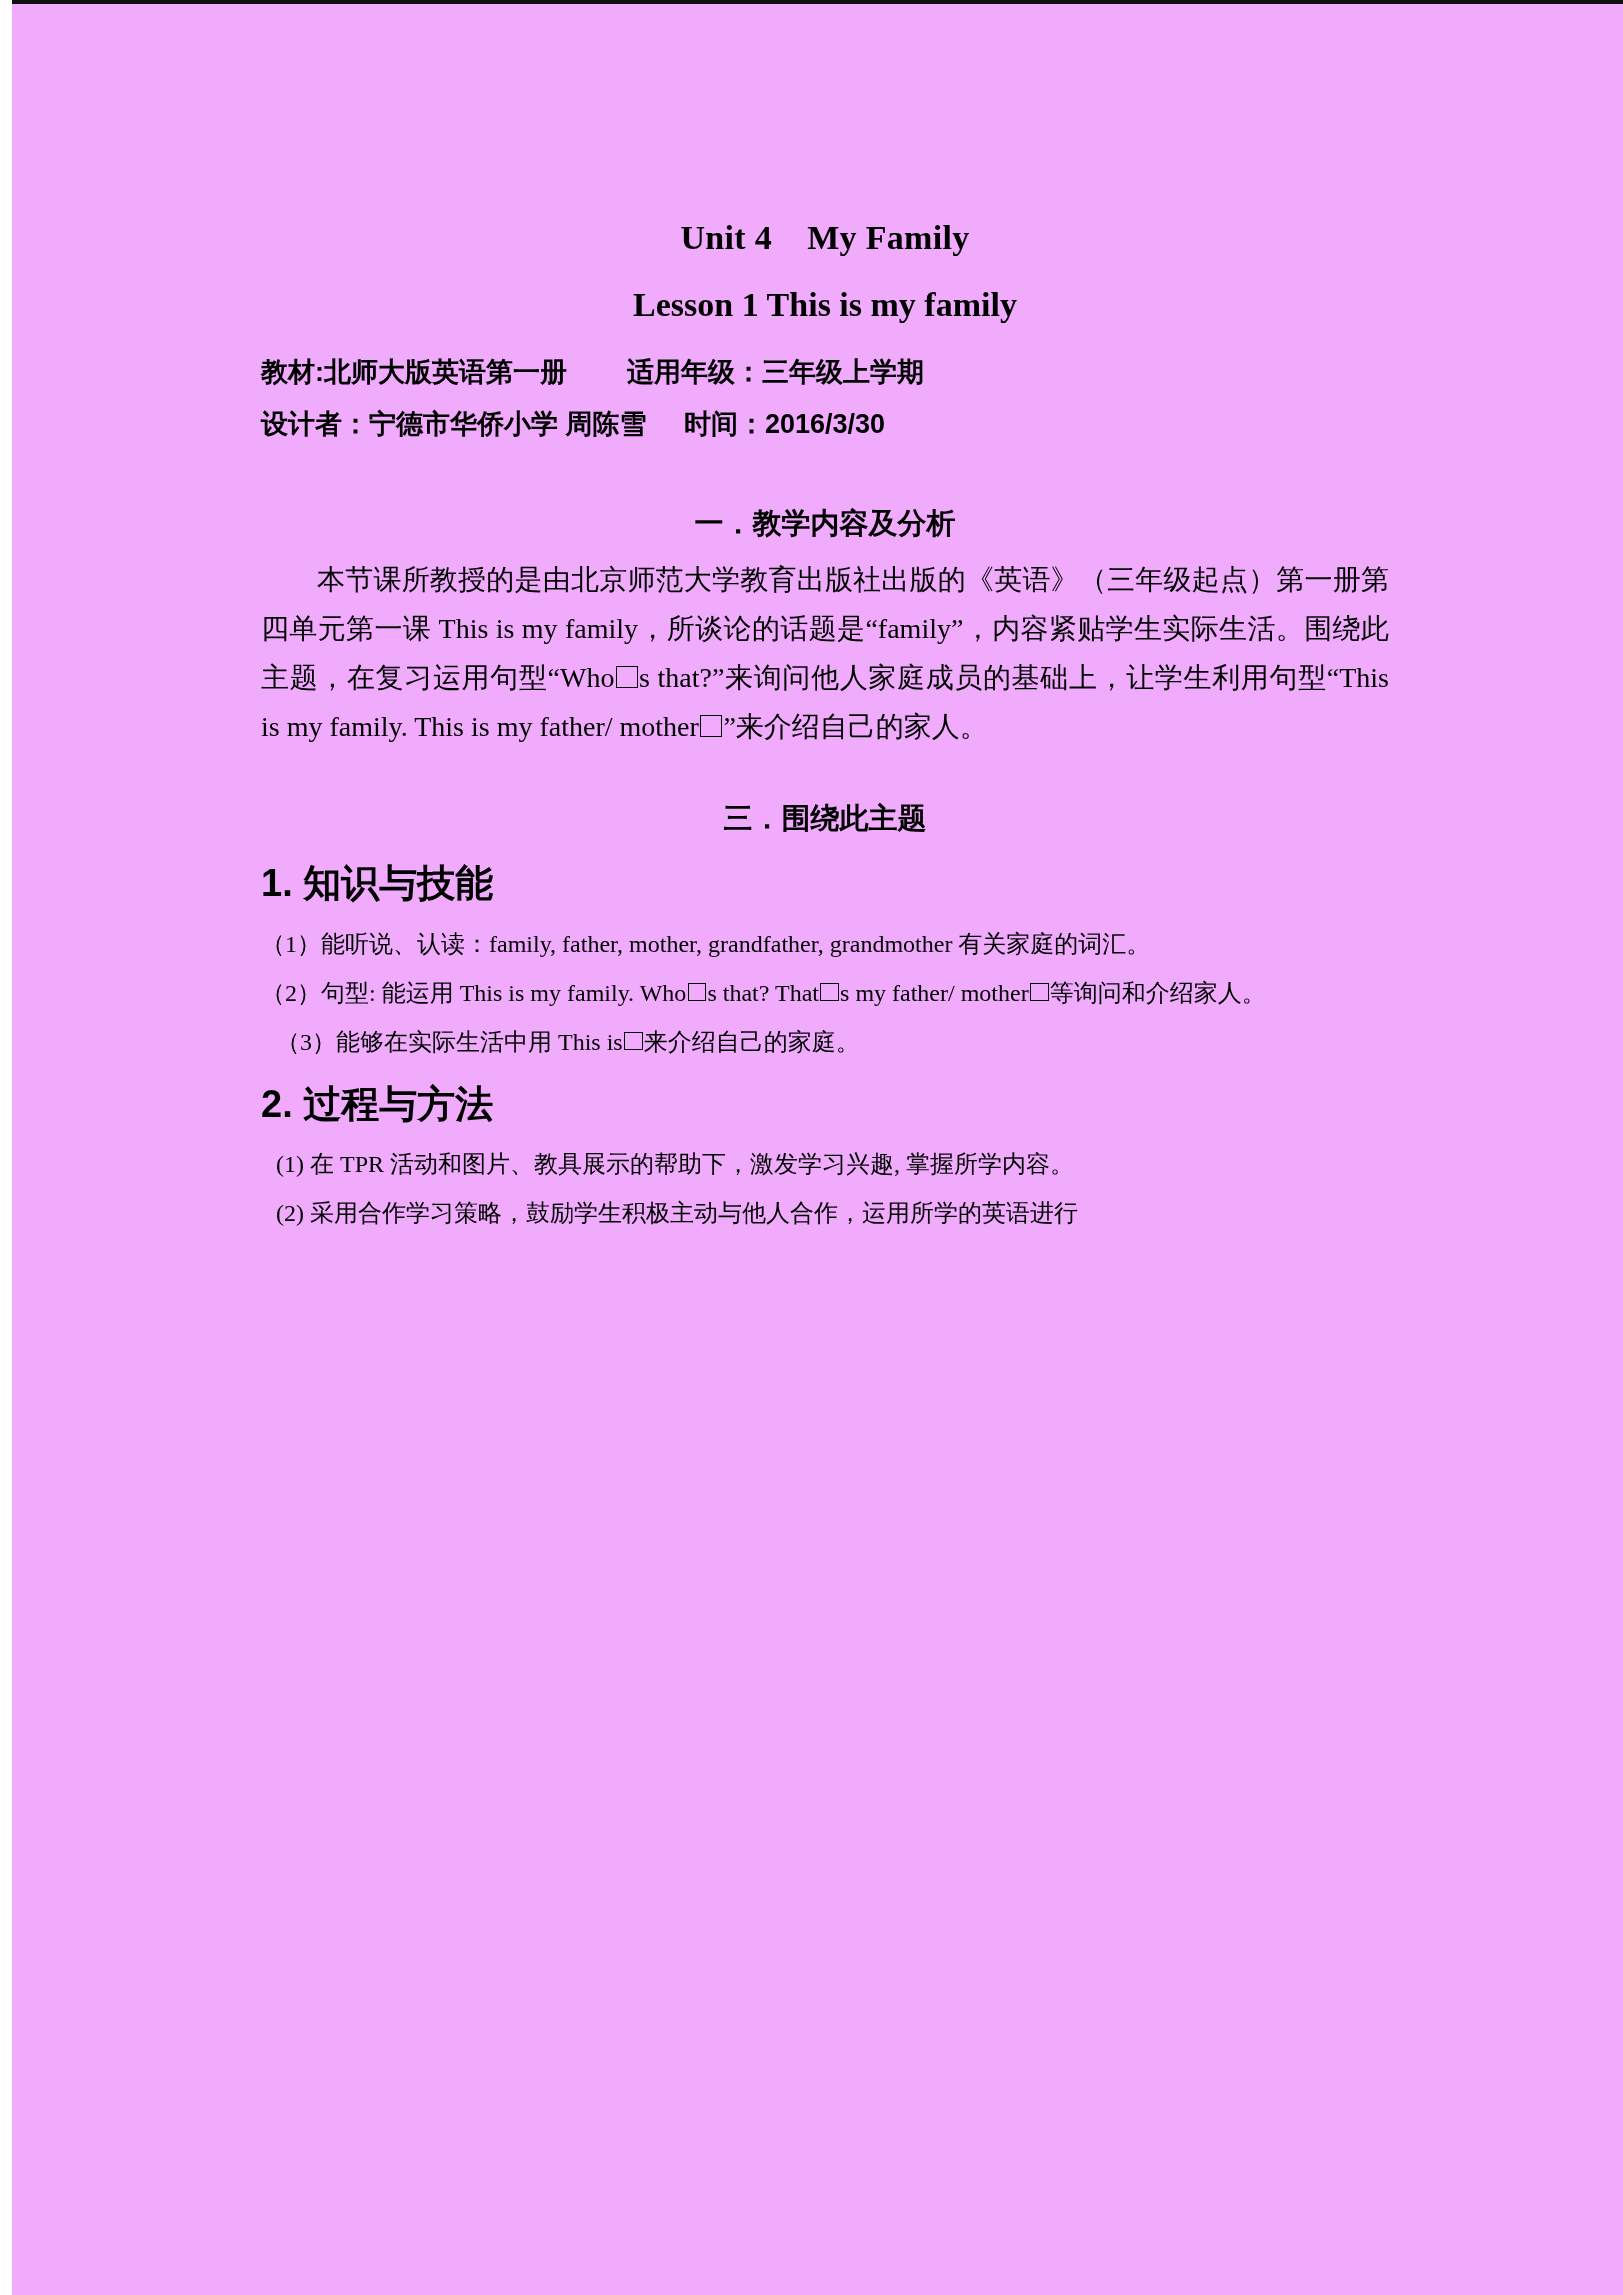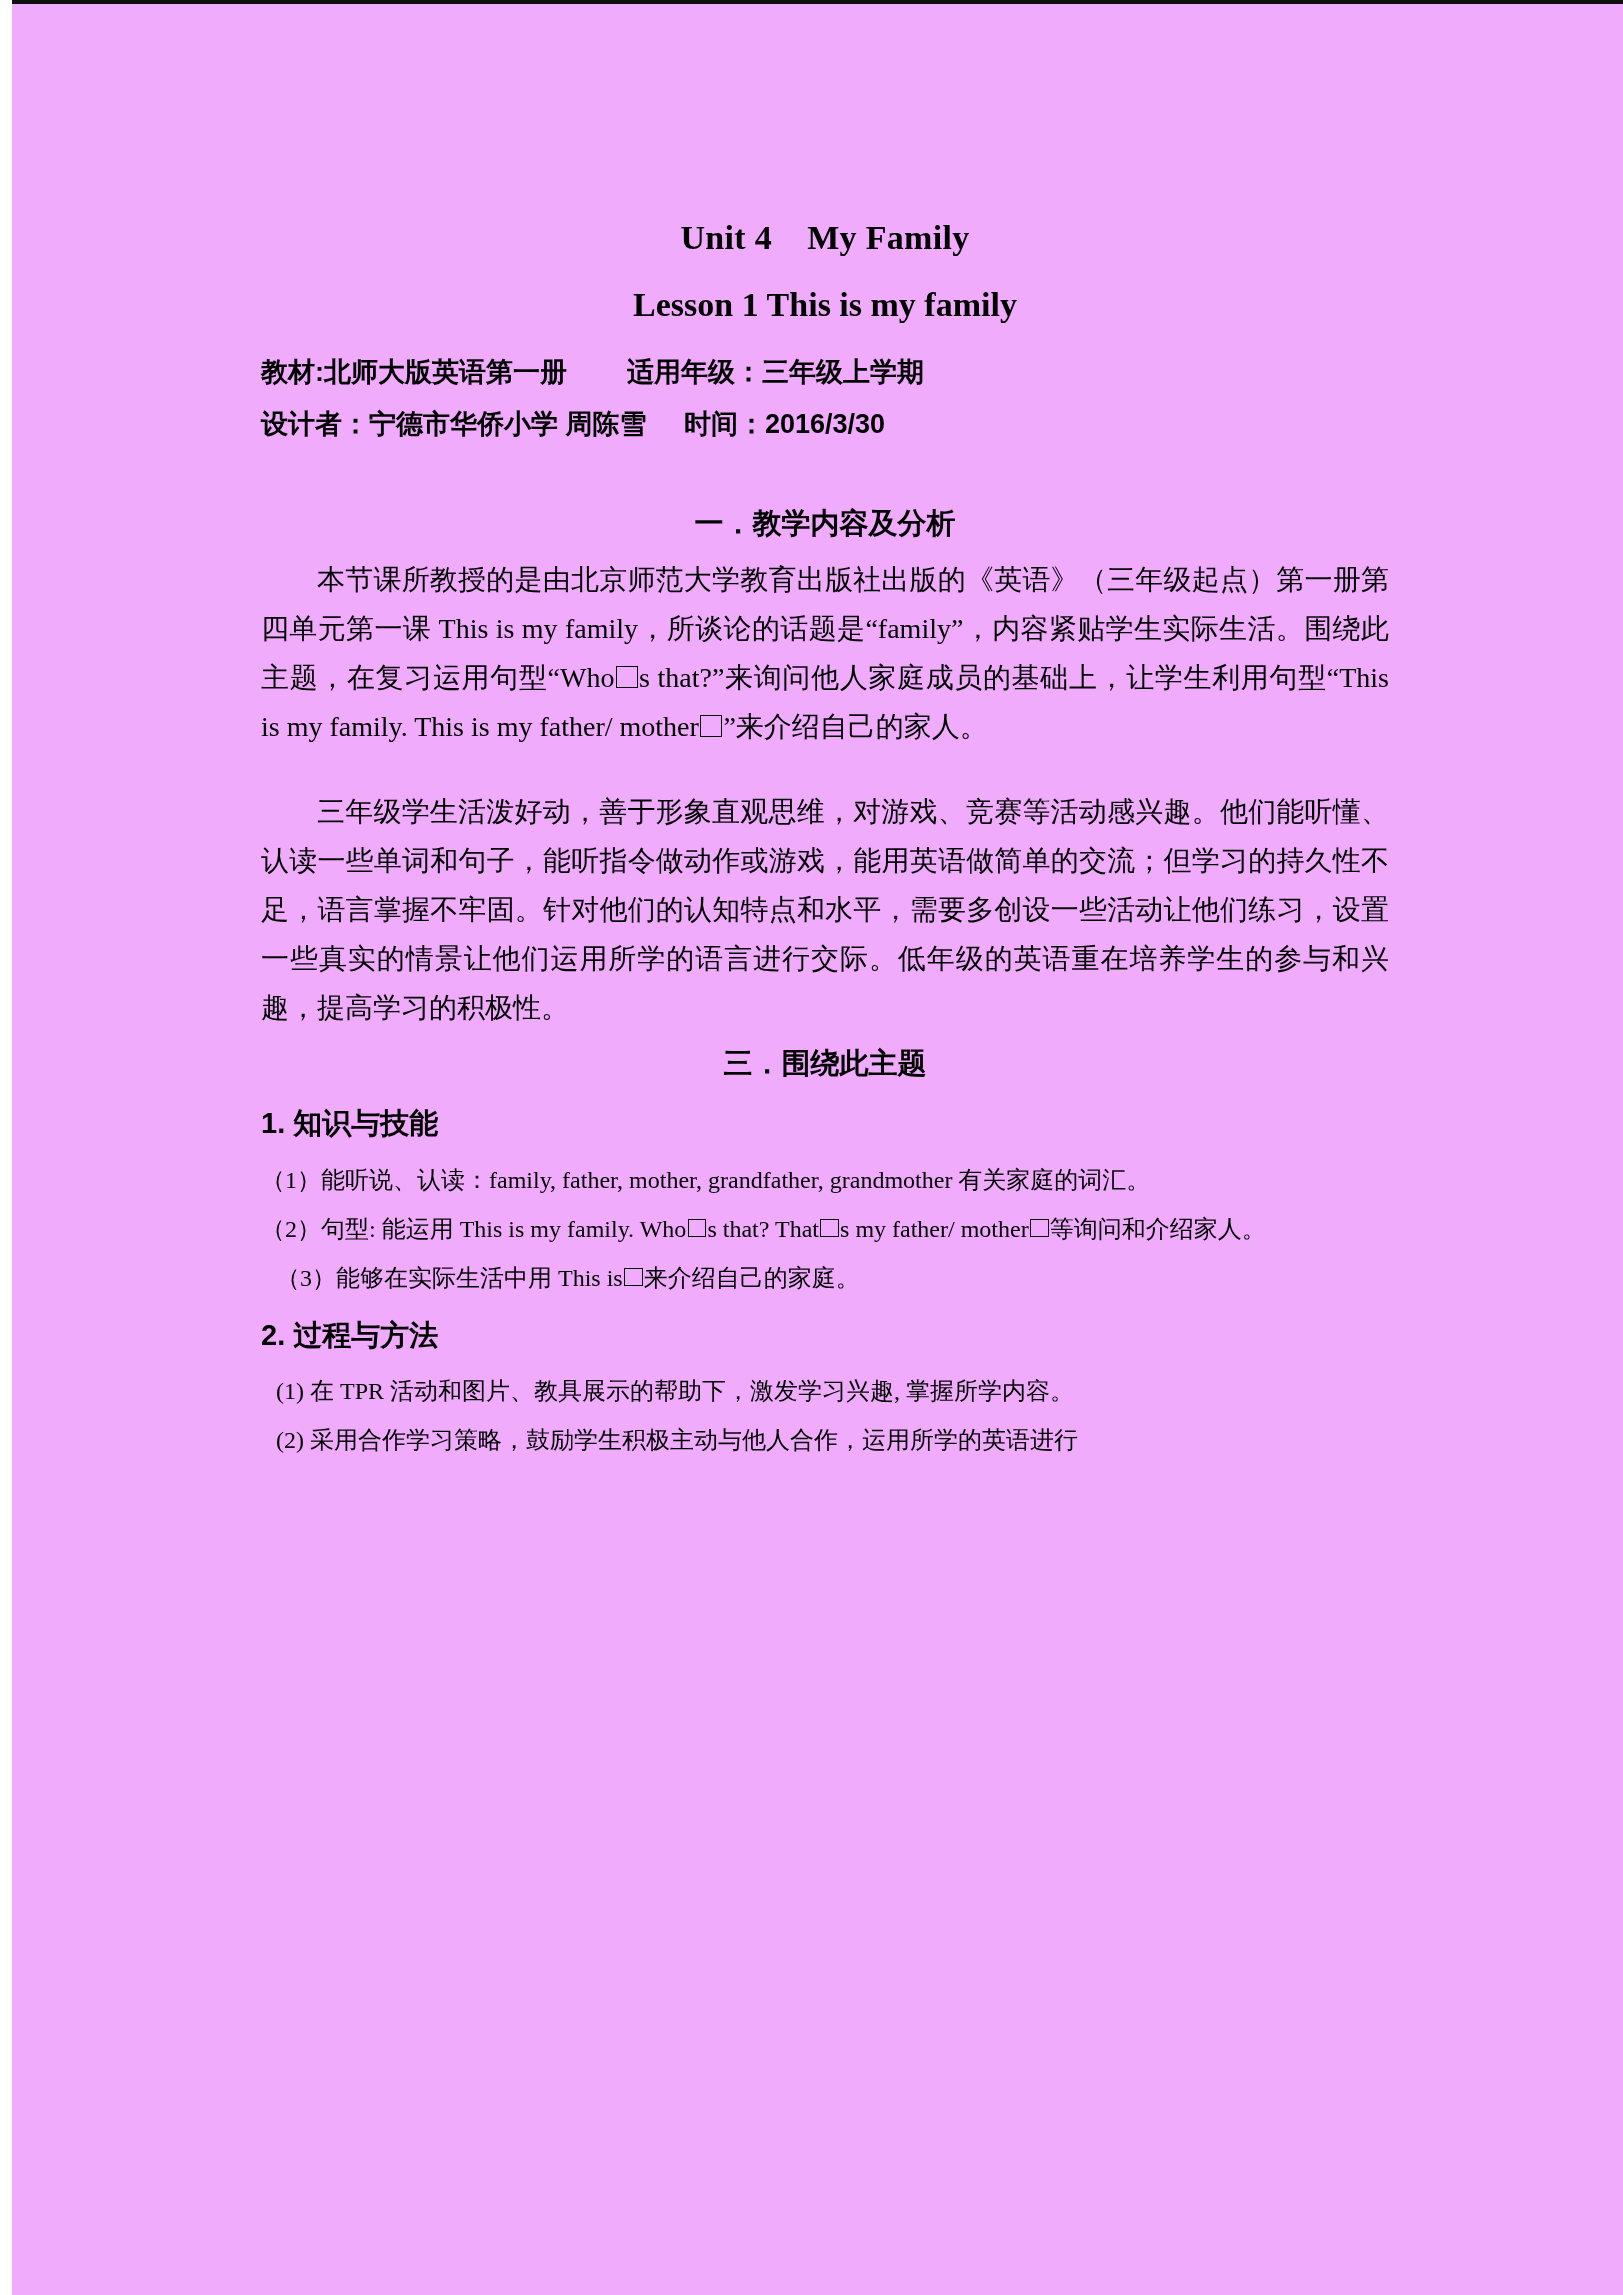--- a/index.html
+++ b/index.html
@@ -64,21 +64,21 @@
     font-weight: bold;
     font-size: 29px;
     margin: 0;
     line-height: 1.0;
     white-space: pre;
     font-family: "Liberation Sans", "DejaVu Sans", sans-serif;
     text-align: center;
   }
   .sub-heading {
     font-weight: bold;
-    font-size: 29px;
+    font-size: 38px;
     margin: 0;
     line-height: 1.0;
     white-space: pre;
     font-family: "Liberation Sans", "DejaVu Sans", sans-serif;
   }
 
   
   .body-para {
     font-size: 28px;
     line-height: 49px;
@@ -127,21 +127,20 @@
 
     <div class="gap-xl"></div>
 
     <div class="sec-heading">一．教学内容及分析</div>
     <div class="gap-sm"></div>
     <p class="body-para"><span>本节课所教授的是由北京师范大学教育出版社出版的《英语》（三年级起点）第一册第四单元第一课 This is my family，所谈论的话题是“family”，内容紧贴学生实际生活。围绕此主题，在复习运用句型“Who</span><span class="tofu"></span><span>s  that?”来询问他人家庭成员的基础上，让学生利用句型“This is my family. This is my father/ mother</span><span class="tofu"></span><span>”来介绍自己的家人。</span></p>
 
     <div class="gap-sm"></div>
 
     <div class="gap-sm"></div>
-    <p class="body-para">三年级学生活泼好动，善于形象直观思维，对游戏、竞赛等活动感兴趣。他们能听懂、认读一些单词和句子，能听指令做动作或游戏，能用英语做简单的交流；但学习的持久性不足，语言掌握不牢固。针对他们的认知特点和水平，需要多创设一些活动让他们练习，设置一些真实的情景让他们运用所学的语言进行交际。低年级的英语重在培养学生的参与和兴趣，提高学习的积极性。</p>
 
     <div class="gap-sm"></div>
 
     <div class="sec-heading">三．围绕此主题</div>
     <div class="gap-md"></div>
 
     <div class="sub-heading">1. 知识与技能</div>
     <div class="gap-sm"></div>
 
     <p class="list-item"><span>（1）能听说、认读：family, father, mother, grandfather, grandmother 有关家庭的词汇。</span></p>

